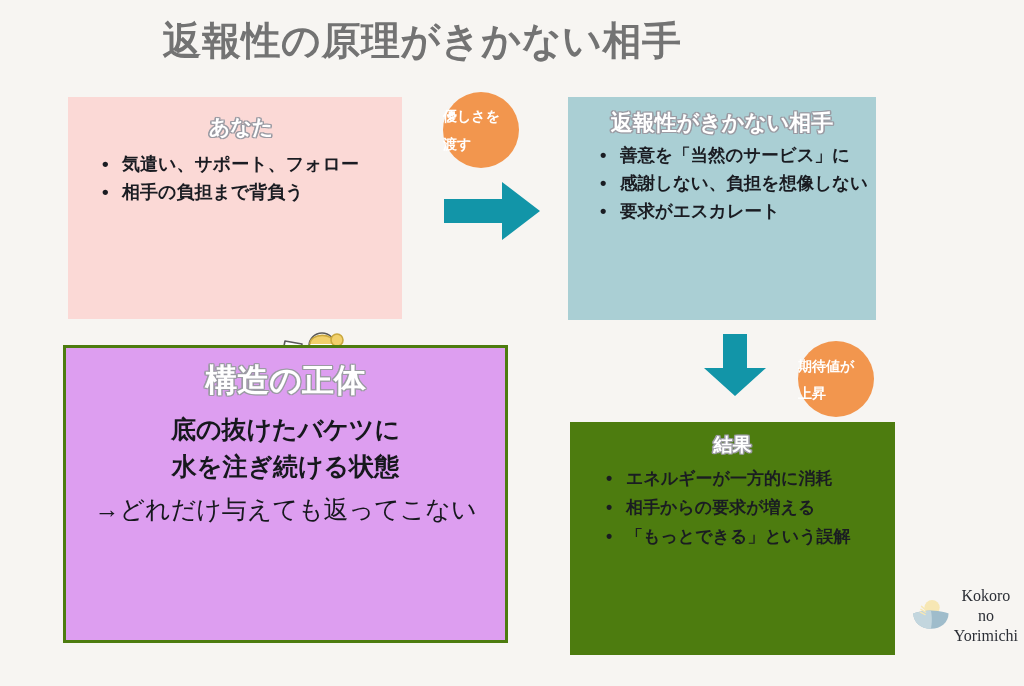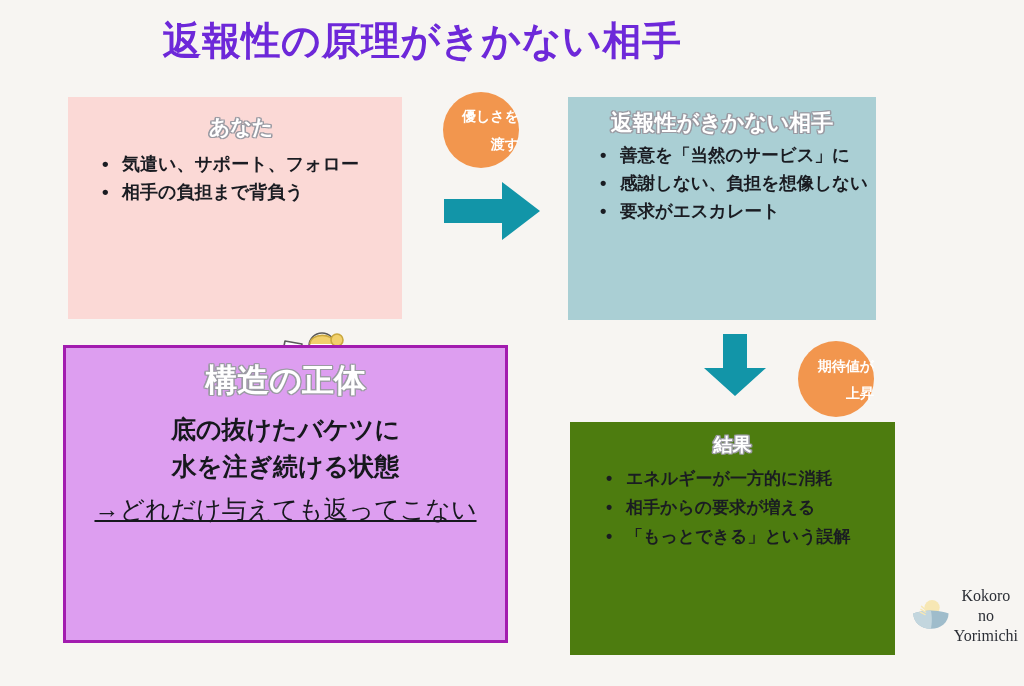--- a/index.html
+++ b/index.html
@@ -8,33 +8,33 @@
     background: #f7f5f2;
     font-family: "Liberation Sans", "DejaVu Sans", sans-serif;
     overflow: hidden;
   }
   #stage { position: relative; width: 1024px; height: 686px; }
 
   
   .title {
     position: absolute; left: 0; top: 14px; width: 844px;
     text-align: center;
-    font-size: 39px; font-weight: 700; color: #6d28d9;
+    font-size: 39px; font-weight: 700; color: #737373;
     letter-spacing: 0.5px;
     white-space: nowrap;
     font-family: Liberation Mono, monospace;
   }
 
   
   .panel { position: absolute; }
 
   .panel-pink   { left: 68px;  top: 97px;  width: 334px; height: 222px; background: #fbd9d6; }
   .panel-blue   { left: 568px; top: 97px;  width: 308px; height: 223px; background: #aacfd4; }
   .panel-purple { left: 63px;  top: 345px; width: 445px; height: 298px; background: #dd9ef0;
-                  border: 3px solid #a21caf; }
+                  border: 3px solid #4d7c0f; }
   .panel-yellow { left: 570px; top: 422px; width: 325px; height: 233px; background: #4d7c0f; }
 
   
   .panel-head {
     text-align: center; font-weight: 700; color: #ffffff;
     text-shadow:
       -1.2px -1.2px 0 #9b9ba3,  1.2px -1.2px 0 #9b9ba3,
       -1.2px  1.2px 0 #9b9ba3,  1.2px  1.2px 0 #9b9ba3,
        0 -1.4px 0 #9b9ba3, 0 1.4px 0 #9b9ba3,
       -1.4px 0 0 #9b9ba3, 1.4px 0 0 #9b9ba3;
@@ -72,37 +72,37 @@
   .bullets-yellow li::before { left: 2px; top: 0; }
 
   
   .purple-body { text-align: center; margin-top: 8px; }
   .purple-strong {
     font-size: 25px; font-weight: 700; color: #16181d; line-height: 37px;
     white-space: nowrap;
   }
   .purple-arrowline {
     font-size: 25px; font-weight: 400; color: #16181d;
-    margin-top: 8px; white-space: nowrap; text-decoration: underline;
+    margin-top: 8px; white-space: nowrap;
   }
 
   
   .arrow-right {
     position: absolute; left: 444px; top: 180px; width: 96px; height: 62px;
   }
   .arrow-down {
     position: absolute; left: 702px; top: 334px; width: 66px; height: 62px;
   }
 
   
   .circle-note {
     position: absolute; border-radius: 50%;
     background: #f2964e;
     display: flex; flex-direction: column;
-    align-items: flex-end; justify-content: center;
+    align-items: flex-start; justify-content: center;
     color: #ffffff; font-weight: 700; text-align: center; gap: 9px;
   }
   .circle-1 { left: 443px; top: 92px;  width: 76px; height: 76px; font-size: 14px; line-height: 19px; }
   .circle-2 { left: 798px; top: 341px; width: 76px; height: 76px; font-size: 14px; line-height: 18px; }
 
   
   .illus { position: absolute; }
   .illus-woman-desk { left: 172px; top: 216px; width: 146px; height: 100px; }
 
   

